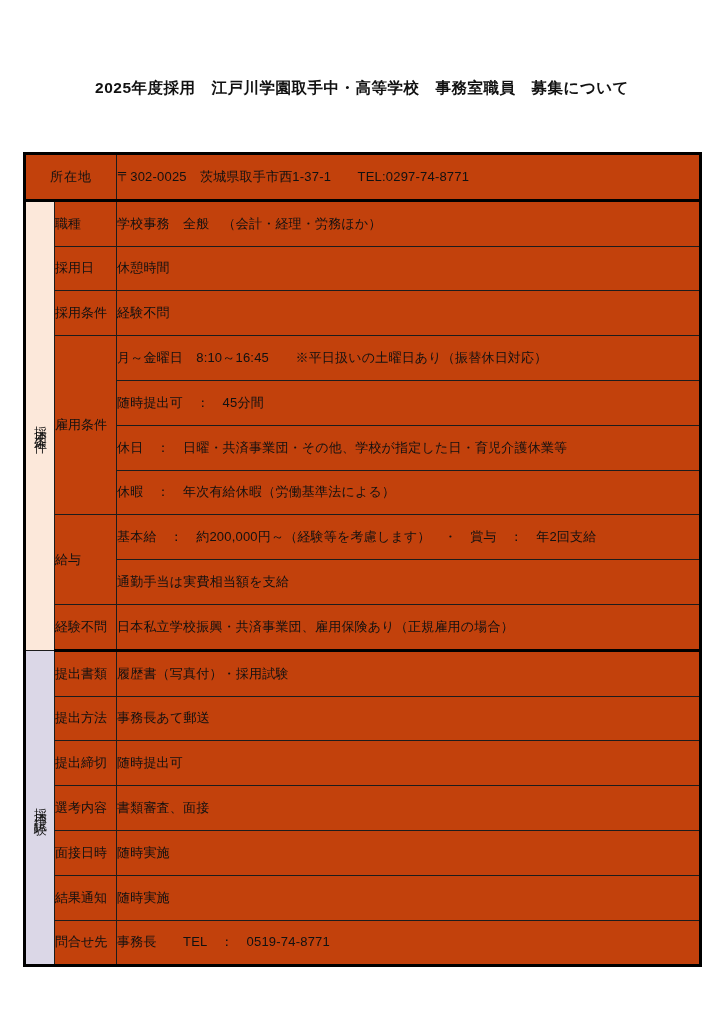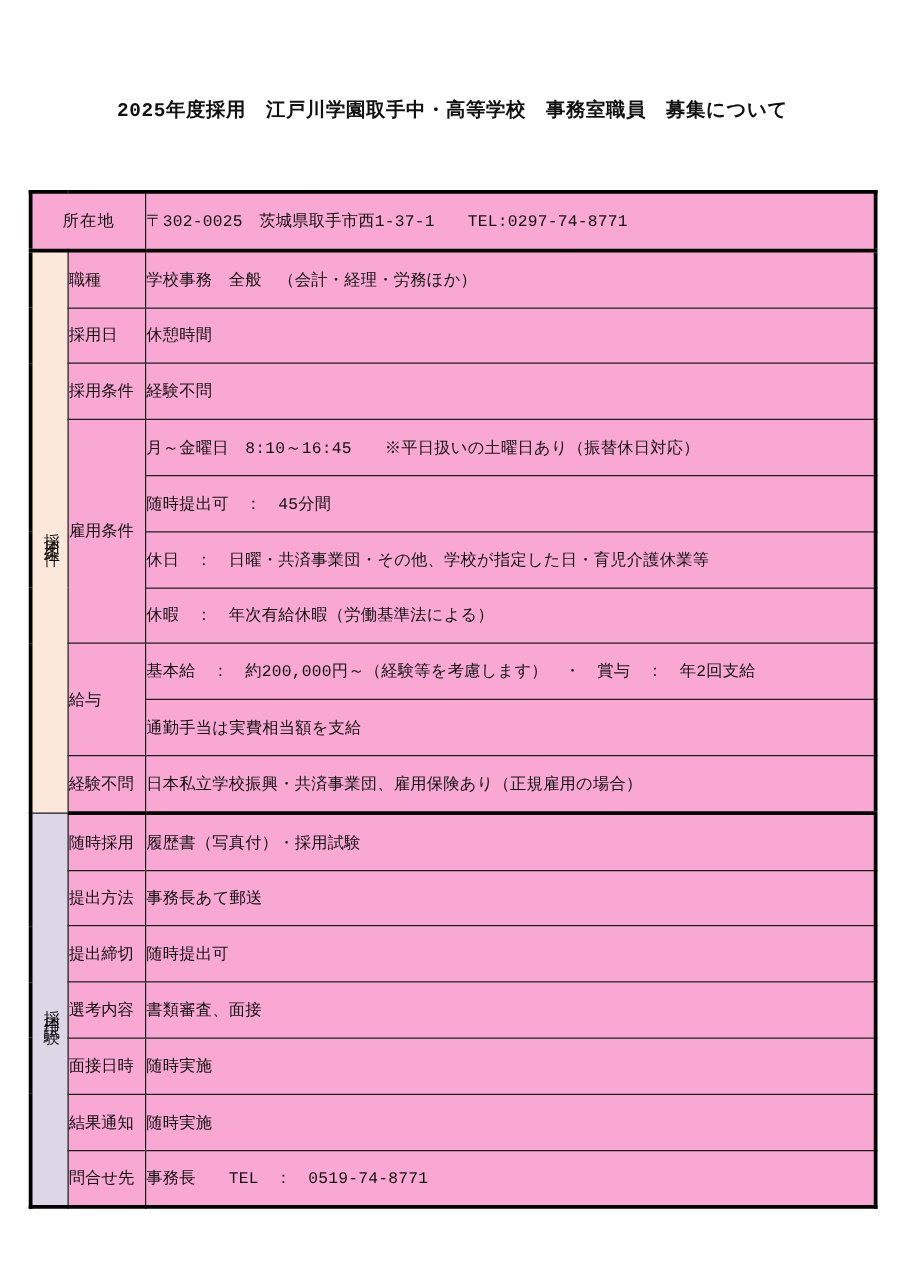--- a/index.html
+++ b/index.html
@@ -1,20 +1,20 @@
 <!DOCTYPE html>
 <html><head>
 <meta charset="utf-8">
 <style>
   html,body{margin:0;padding:0;background:#ffffff;}
   .page{
     position:relative;
     width:724px;height:1024px;
     background:#ffffff;
-    font-family:Liberation Mono, monospace;
+    font-family:Liberation Sans, sans-serif;
     color:#111;
     overflow:hidden;
   }
   .doc-title{
     position:absolute;
     top:78px;left:0;width:724px;
     text-align:center;
     font-size:15.5px;
     font-weight:bold;
     letter-spacing:0.5px;
@@ -27,21 +27,21 @@
     border-collapse:collapse;
     table-layout:fixed;
     border:3px solid #000;
   }
   table.recruit td{
     border:1px solid #1c1c1c;
     font-size:13px;
     height:43.8px;
     padding:0;
     vertical-align:middle;
-    background:#f9a8d4;
+    background:#c2410c;
   }
   td.vlabel{
     width:30px;
     writing-mode:vertical-rl;
     text-orientation:upright;
     text-align:center;
     letter-spacing:5px;
     font-size:13px;
     padding:0;
   }
@@ -117,21 +117,21 @@
     <tr>
       <td class="content">通勤手当は実費相当額を支給</td>
     </tr>
     <tr class="sec-end">
       <td class="rlabel">経験不問</td>
       <td class="content">日本私立学校振興・共済事業団、雇用保険あり（正規雇用の場合）</td>
     </tr>
 
     <tr>
       <td class="vlabel lavender" rowspan="7">採用試験</td>
-      <td class="rlabel">随時採用</td>
+      <td class="rlabel">提出書類</td>
       <td class="content">履歴書（写真付）・採用試験</td>
     </tr>
     <tr>
       <td class="rlabel">提出方法</td>
       <td class="content">事務長あて郵送</td>
     </tr>
     <tr>
       <td class="rlabel">提出締切</td>
       <td class="content">随時提出可</td>
     </tr>

